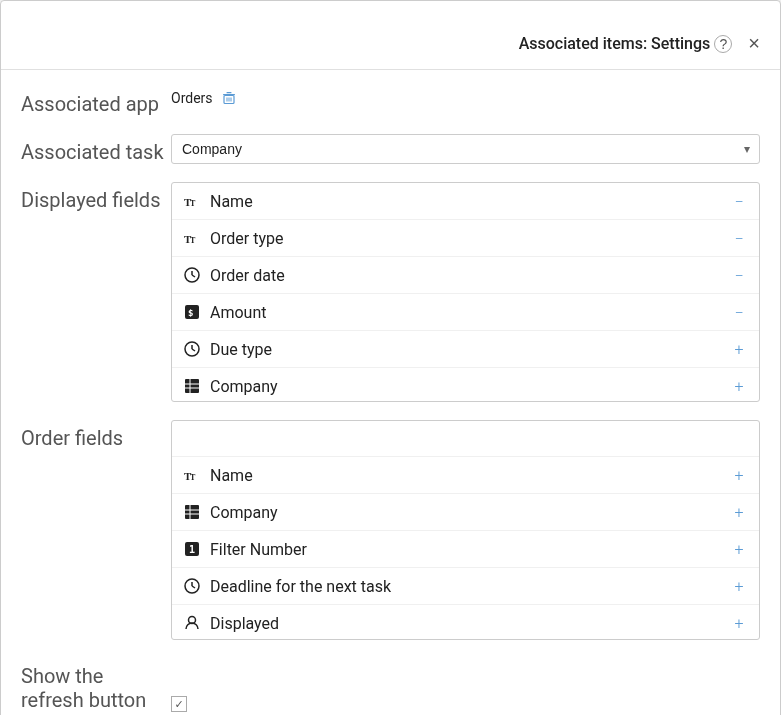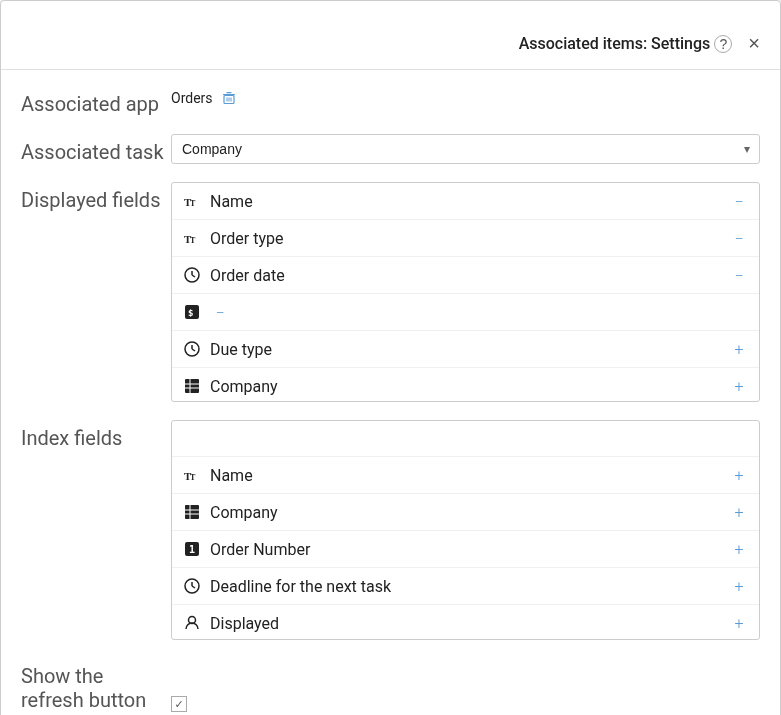--- a/index.html
+++ b/index.html
@@ -309,20 +309,21 @@
             <span class="field-action minus">−</span>
           </div>
 
           <div class="field-item">
             <span class="field-icon">
               <svg width="18" height="18" viewBox="0 0 18 18">
                   <rect x="2" y="2" width="14" height="14" rx="2" fill="#222"></rect>
                   <text x="5" y="13" font-size="9" fill="#fff" font-family="monospace" font-weight="bold">$</text>
                 </svg>
             </span>
+            <span class="field-name">Amount</span>
             <span class="field-action minus">−</span>
           </div>
 
           <div class="field-item">
             <span class="field-icon">
               <svg width="18" height="18" viewBox="0 0 18 18">
                   <circle cx="9" cy="9" r="7" stroke="#222" stroke-width="1.5" fill="none"></circle>
                   <line x1="9" y1="5" x2="9" y2="9" stroke="#222" stroke-width="1.5"></line>
                   <line x1="9" y1="9" x2="12" y2="11" stroke="#222" stroke-width="1.5"></line>
                 </svg>
@@ -341,21 +342,21 @@
                 </svg>
             </span>
             <span class="field-name">Company</span>
             <span class="field-action plus">+</span>
           </div>
         </div>
       </div>
     </div>
 
     <div class="form-row">
-      <div class="form-label">Index fields</div>
+      <div class="form-label">Order fields</div>
       <div class="form-content">
         <div class="filter-box">
           <div class="filter-top-empty"></div>
 
           <div class="field-item">
             <span class="field-icon">
               <svg width="18" height="18" viewBox="0 0 18 18">
                   <text x="1" y="14" font-size="11" font-weight="bold" fill="#222" font-family="serif">T</text>
                   <text x="7" y="14" font-size="8" font-weight="bold" fill="#222" font-family="serif">T</text>
                 </svg>
@@ -377,21 +378,21 @@
             <span class="field-action plus">+</span>
           </div>
 
           <div class="field-item">
             <span class="field-icon">
               <svg width="18" height="18" viewBox="0 0 18 18">
                   <rect x="2" y="2" width="14" height="14" rx="2" fill="#222"></rect>
                   <text x="6" y="13" font-size="10" fill="#fff" font-family="monospace" font-weight="bold">1</text>
                 </svg>
             </span>
-            <span class="field-name">Order Number</span>
+            <span class="field-name">Filter Number</span>
             <span class="field-action plus">+</span>
           </div>
 
           <div class="field-item">
             <span class="field-icon">
               <svg width="18" height="18" viewBox="0 0 18 18">
                   <circle cx="9" cy="9" r="7" stroke="#222" stroke-width="1.5" fill="none"></circle>
                   <line x1="9" y1="5" x2="9" y2="9" stroke="#222" stroke-width="1.5"></line>
                   <line x1="9" y1="9" x2="12" y2="11" stroke="#222" stroke-width="1.5"></line>
                 </svg>

